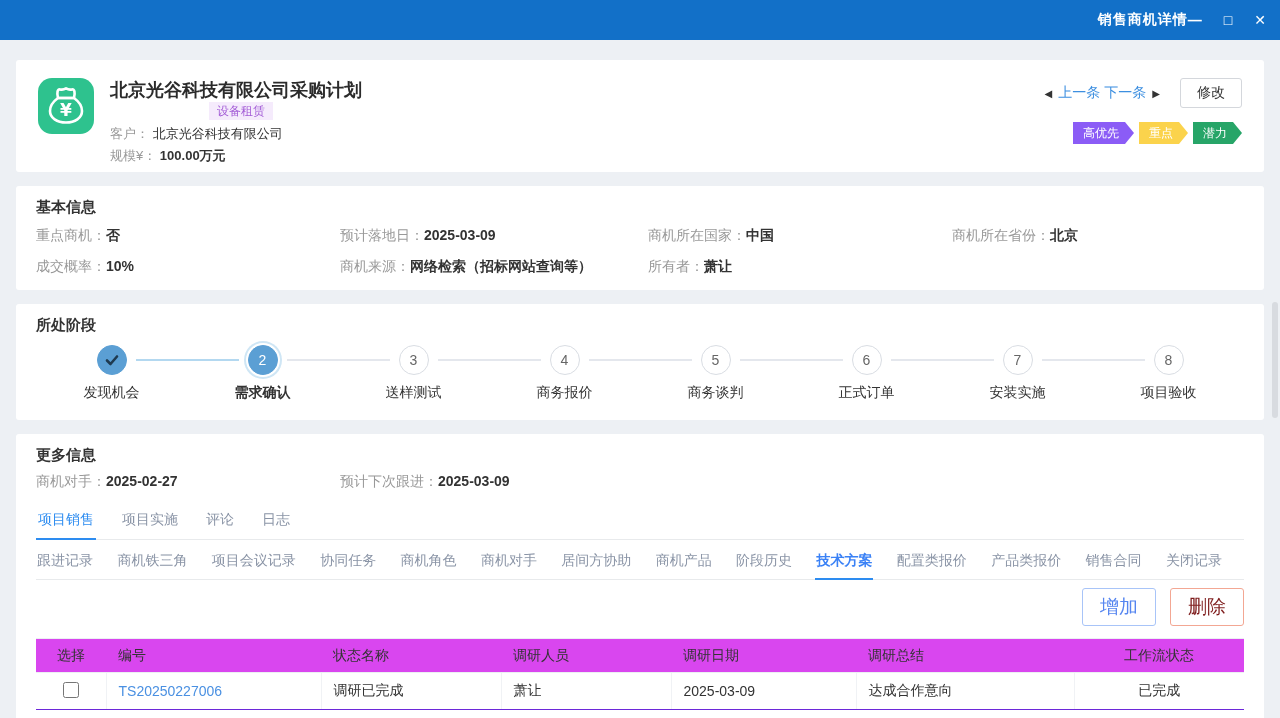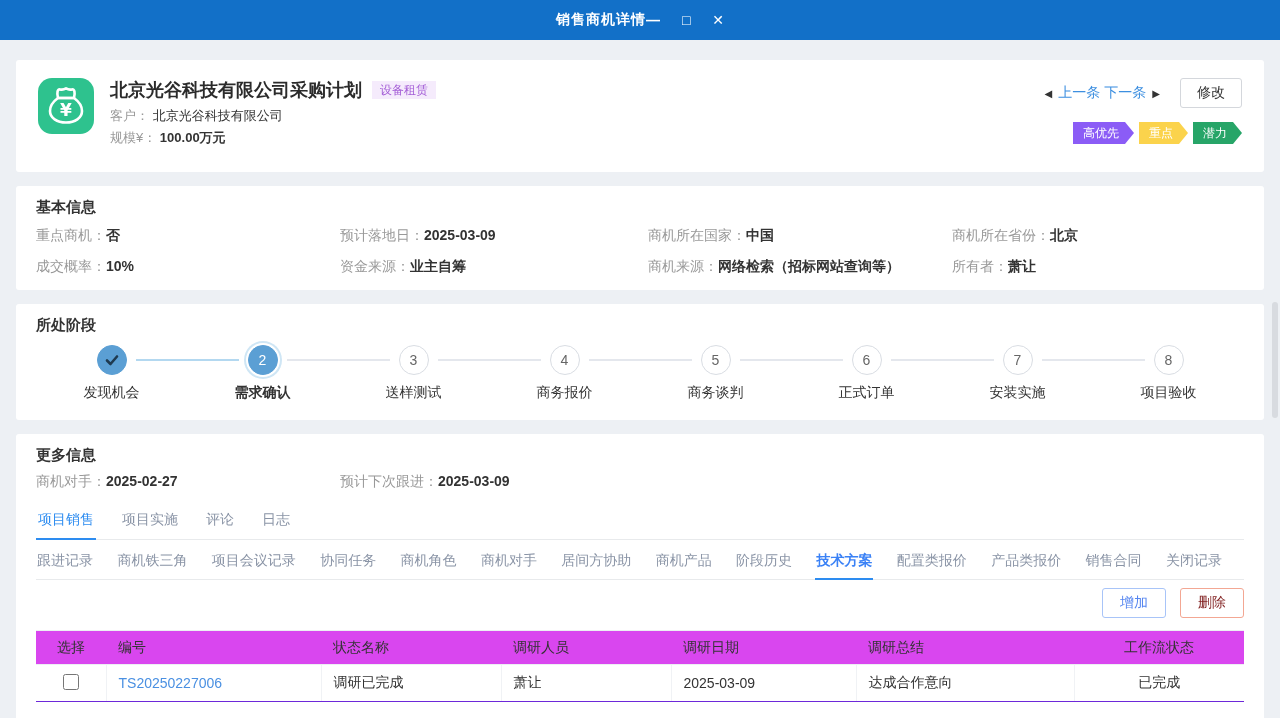--- a/index.html
+++ b/index.html
@@ -4,34 +4,34 @@
 <style>
   * { margin:0; padding:0; box-sizing:border-box; }
   html,body { width:1280px; height:718px; overflow:hidden; }
   body {
     font-family:"Liberation Sans","DejaVu Sans",sans-serif;
     font-size:14px; color:#333; background:#edf0f4; position:relative;
   }
   
   .titlebar {
     height:40px; background:#1270c8; display:flex; align-items:center;
-    justify-content:center; padding:0 14px; color:#fff;
+    justify-content:flex-end; padding:0 14px; color:#fff;
   }
   .titlebar .title { font-size:14px; font-weight:bold; letter-spacing:1px; }
   .win-controls { display:flex; align-items:center; gap:22px; font-size:14px; }
   .win-controls span { cursor:pointer; line-height:1; }
   .win-controls .min { font-weight:bold; }
   
   .content { padding:20px 16px 0 16px; }
   .card { background:#fff; border-radius:3px; margin-bottom:14px; }
   
   .card-head { display:flex; justify-content:space-between; padding:18px 22px; height:112px; }
   .head-left { display:flex; }
   .bag { width:56px; height:56px; margin-right:16px; flex:none; }
-  .head-info .title-row { display:flex; align-items:center; margin-bottom:5px; }
+  .head-info .title-row { display:flex; align-items:center; margin-bottom:5px;flex-direction:column; }
   .opp-title { font-size:18px; font-weight:bold; color:#2b2b2b; }
   .tag {
     margin-left:10px; font-size:12px; color:#a35cd6; background:#f5ebfc;
     border-radius:0; padding:3px 8px; line-height:1;
   }
   .head-line { margin-top:4px; font-size:13px; }
   .lbl { color:#999; }
   .val { color:#333; }
   .val.b { font-weight:bold; }
   .head-right { display:flex; flex-direction:column; align-items:flex-end; }
@@ -80,21 +80,21 @@
   .follow-row { margin-top:8px; display:flex; font-size:14px; }
   .follow-row .f1 { width:304px; }
   .follow-row .val { font-weight:bold; }
   .tabs1 { margin-top:14px; display:flex; border-bottom:1px solid #e8eaec; }
   .tab1 { padding:6px 2px 9px 2px; margin-right:24px; color:#8a94a6; cursor:pointer; font-size:14px; }
   .tab1.active { color:#2d8cf0; border-bottom:2px solid #2d8cf0; margin-bottom:-1px; }
   .tabs2 { margin-top:6px; display:flex; border-bottom:1px solid #e8eaec;justify-content:space-between; }
   .tab2 { padding:6px 1px 8px 1px; margin-right:21px; color:#8a94a6; cursor:pointer; font-size:14px; }
   .tab2.active { color:#3b82f6; font-weight:bold; border-bottom:2px solid #2d8cf0; margin-bottom:-1px; }
   .btn-row { margin-top:8px; display:flex; justify-content:flex-end; gap:14px; }
-  .btn { background:#fff; border-radius:3px; padding:5px 17px; font-size:14px; cursor:pointer; }
+  .btn { background:#fff; border-radius:3px; padding:5px 17px; font-size:19px; cursor:pointer; }
   .btn.add { border:1px solid #a8c4f8; color:#5585f0; }
   .btn.del { border:1px solid #f3a793; color:#7f1d1d; }
   
   table { width:100%; border-collapse:collapse; margin-top:12px; table-layout:fixed; font-size:14px; }
   thead th {
     background:#d946ef; font-weight:normal; color:#333; text-align:left; height:34px;
     padding:0 12px; border-top:1px solid #eceff3; border-bottom:1px solid #eceff3;
   }
   thead th.center, td.center { text-align:center; padding:0; }
   tbody td {
@@ -161,21 +161,20 @@
   </div>
 
   <div class="card card-basic">
     <div class="sec-title">基本信息</div>
     <div class="info-grid">
       <div><span class="lbl">重点商机：</span><span class="val">否</span></div>
       <div><span class="lbl">预计落地日：</span><span class="val">2025-03-09</span></div>
       <div><span class="lbl">商机所在国家：</span><span class="val">中国</span></div>
       <div><span class="lbl">商机所在省份：</span><span class="val">北京</span></div>
       <div><span class="lbl">成交概率：</span><span class="val">10%</span></div>
-      <div><span class="lbl">资金来源：</span><span class="val">业主自筹</span></div>
       <div><span class="lbl">商机来源：</span><span class="val">网络检索（招标网站查询等）</span></div>
       <div><span class="lbl">所有者：</span><span class="val">萧让</span></div>
     </div>
   </div>
 
   <div class="card card-stage">
     <div class="sec-title">所处阶段</div>
     <div class="stepper">
       <div class="step">
         <div class="circle done">

